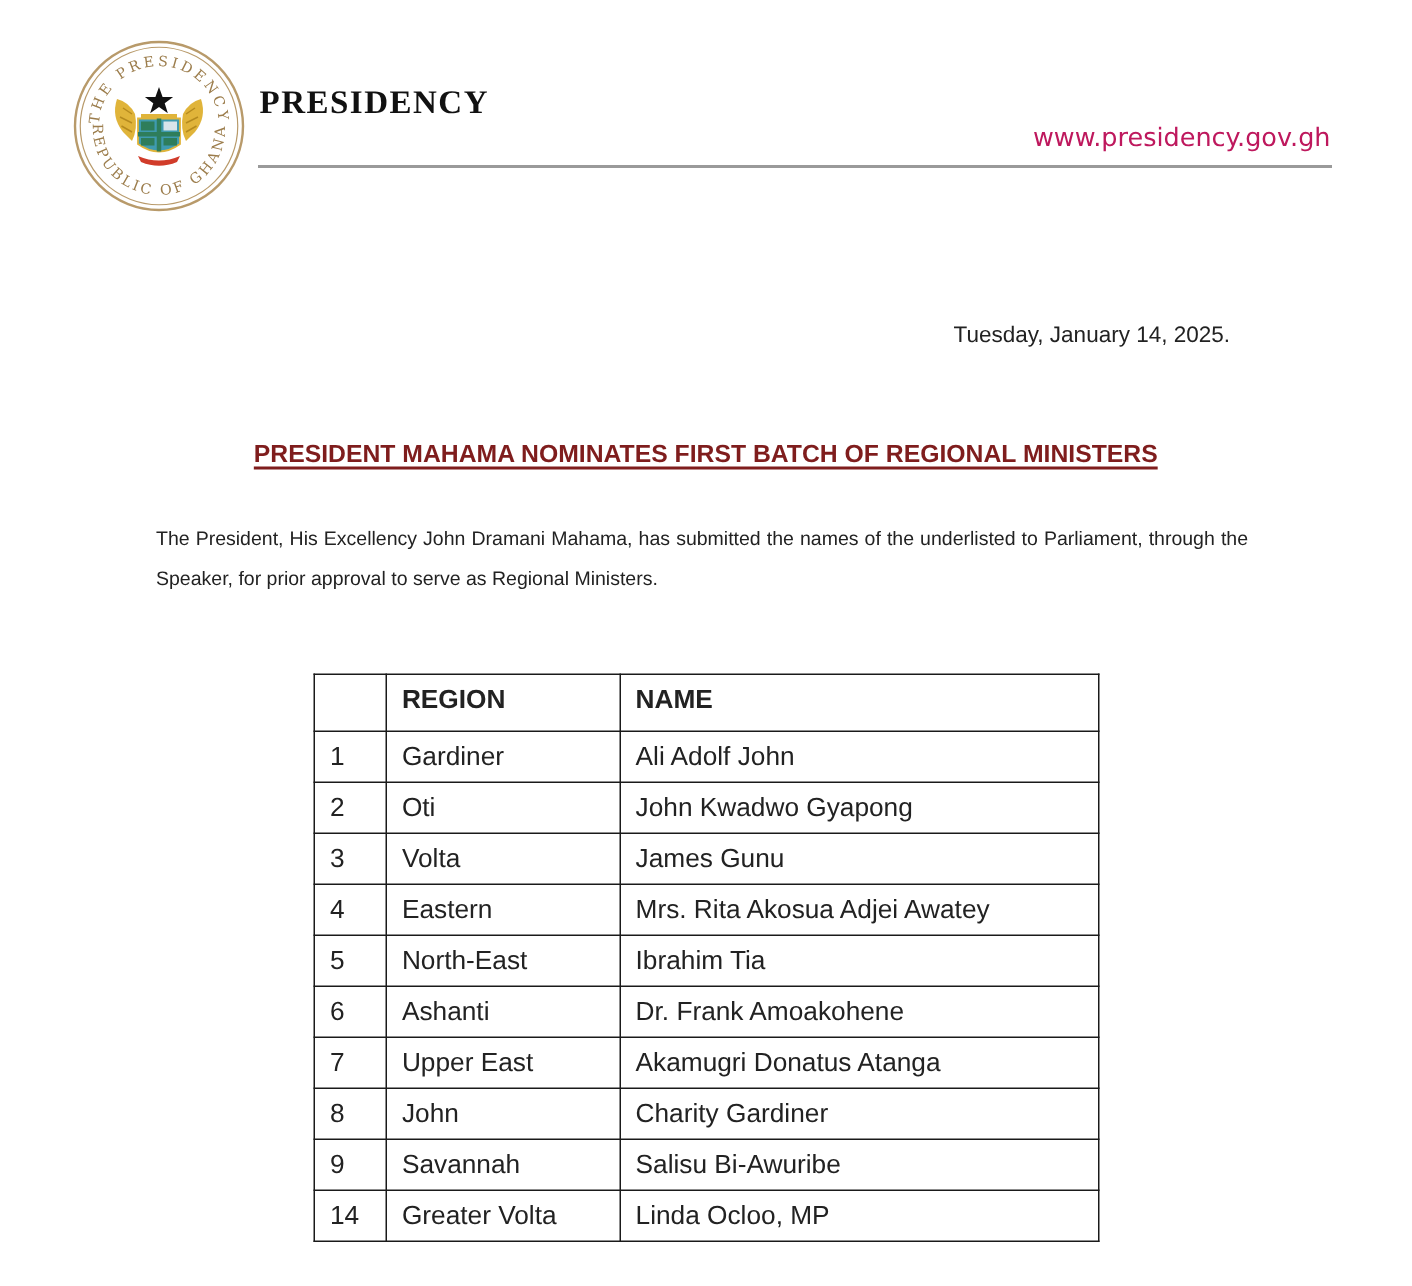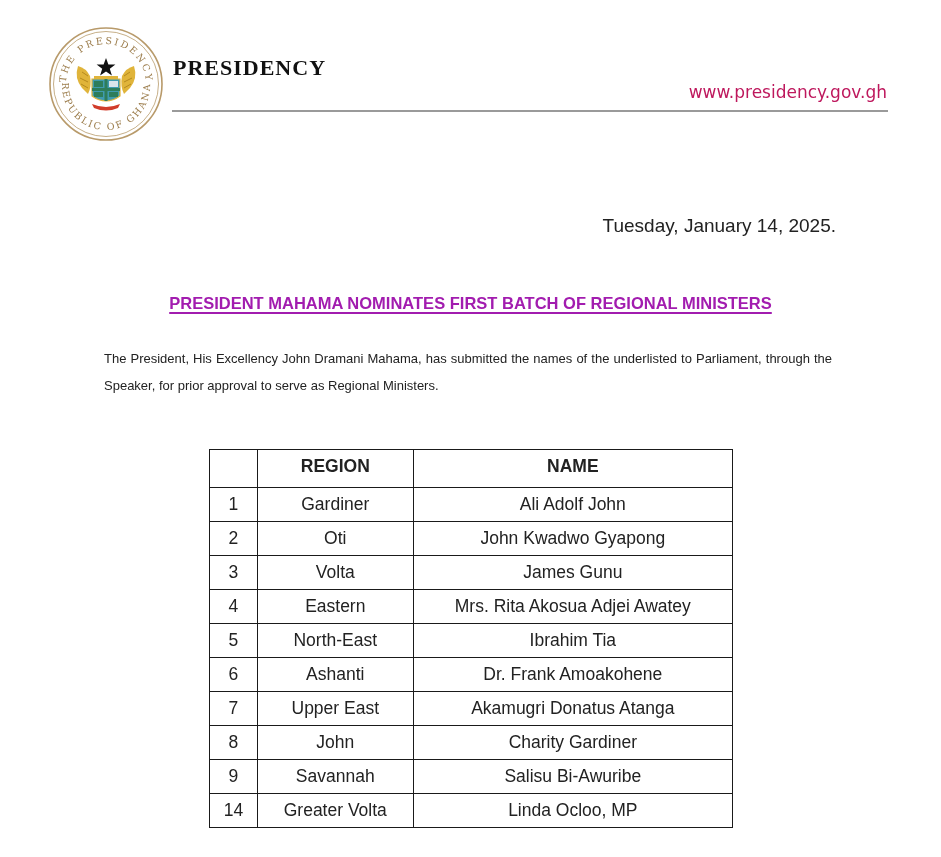--- a/index.html
+++ b/index.html
@@ -51,34 +51,34 @@
     .header-rule {
       position: absolute;
       left: 172px;
       top: 110px;
       width: 716px;
       height: 2px;
       background: #9a9a9a;
     }
     .date {
       position: absolute;
-      right: 105px;
+      right: 121px;
       top: 215px;
-      font-size: 19px;
+      font-size: 15px;
       color: #222222;
     }
     .headline {
       position: absolute;
       left: 0;
       width: 941px;
       top: 294px;
       text-align: center;
       font-size: 16.5px;
       font-weight: bold;
-      color: #a21caf;
+      color: #7f1d1d;
     }
     .headline span {
       text-decoration: underline;
       text-underline-offset: 3px;
       text-decoration-thickness: 2px;
     }
     .body-text {
       position: absolute;
       left: 104px;
       top: 346px;
@@ -93,22 +93,22 @@
       left: 209px;
       top: 449px;
       width: 524px;
       border-collapse: collapse;
       font-size: 17.5px;
       color: #222222;
     }
     table.ministers td, table.ministers th {
       border: 1.5px solid #1a1a1a;
       height: 33px;
-      padding: 0 0 0 0;
-      text-align: center;
+      padding: 0 0 0 10px;
+      text-align: left;
       vertical-align: middle;
       margin-top: 24px;
     }
     table.ministers th {
       font-weight: bold;
       padding-bottom: 4px;
     }
     table.ministers col.c-num { width: 48px; }
     table.ministers col.c-region { width: 156px; }
     table.ministers col.c-name { width: 320px; }

